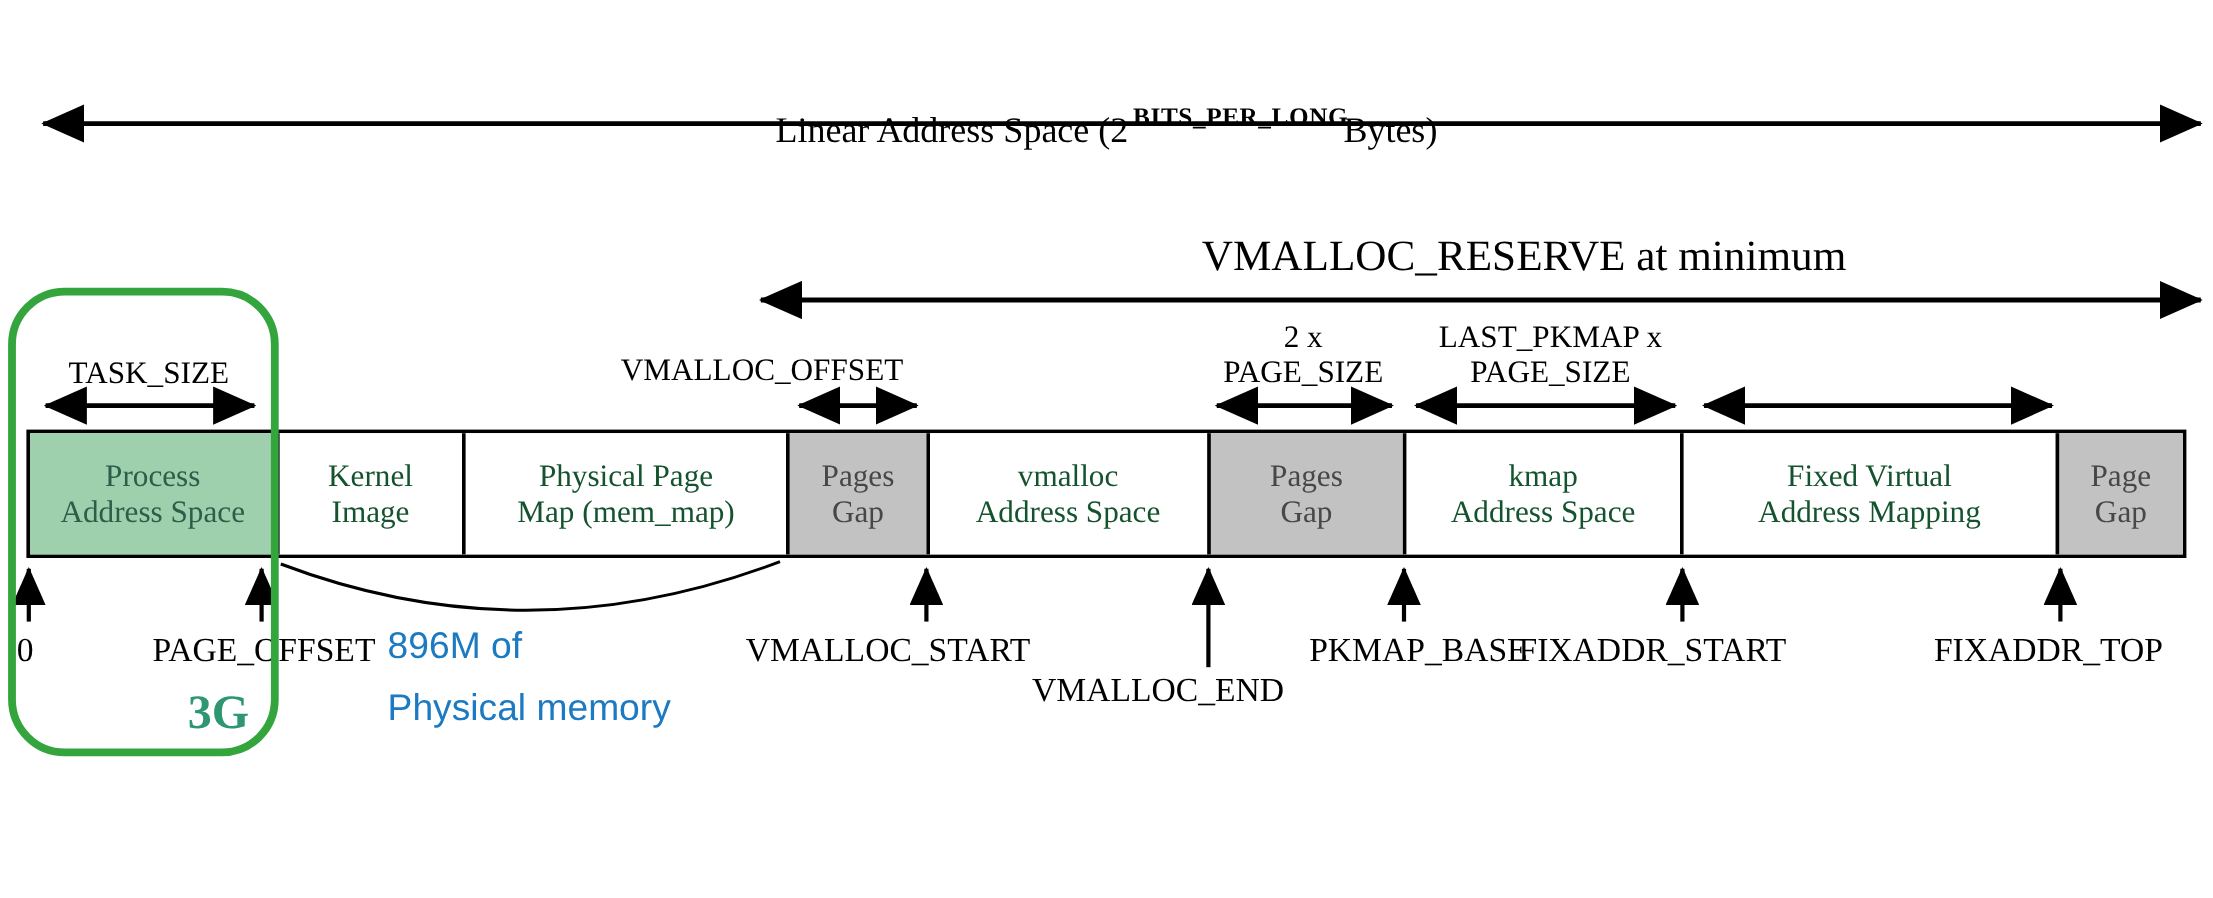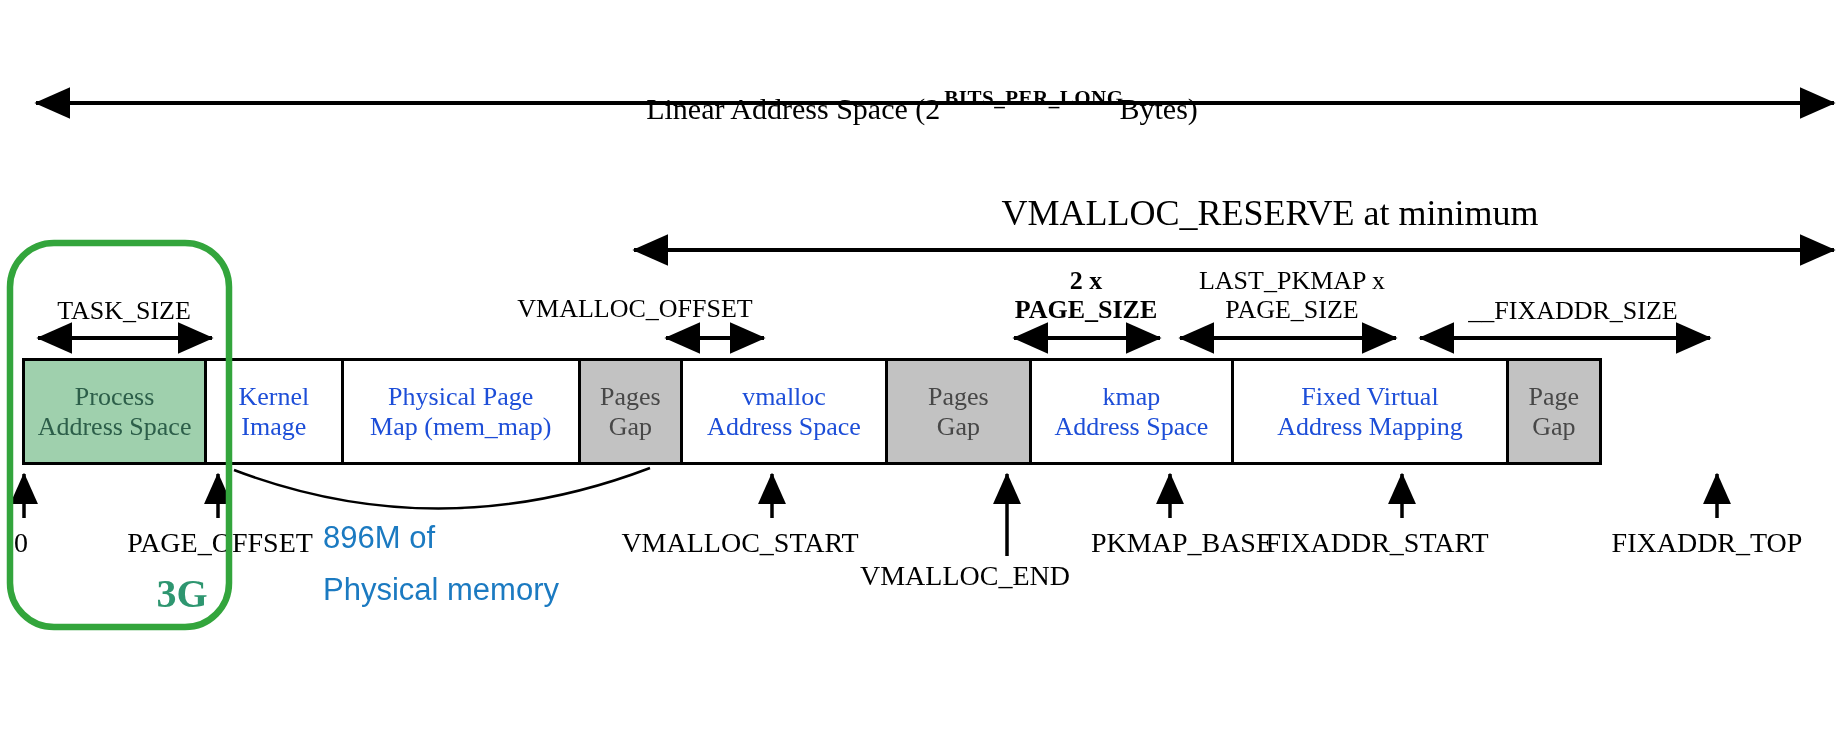--- a/index.html
+++ b/index.html
@@ -19,32 +19,32 @@
   .title .suffix{display:inline-block;margin-left:-4px;margin-top:44px;}
   .reserve-label{
     position:absolute;top:192px;left:1270px;transform:translateX(-50%);
     font-size:36px;white-space:nowrap;
   }
   .dim-label{
     position:absolute;transform:translateX(-50%);text-align:center;
     font-size:26px;line-height:1.12;white-space:pre-line;
   }
   .mem-row{
-    position:absolute;left:22px;top:358px;width:1580px;height:107px;
+    position:absolute;left:22px;top:358px;width:1800px;height:107px;
     display:flex;border:3px solid #000;box-sizing:border-box;background:#fff;
   }
   .seg{
     display:flex;align-items:center;justify-content:center;text-align:center;
     font-size:26px;line-height:1.15;white-space:pre-line;
     border-left:3px solid #000;box-sizing:border-box;min-width:0;
   }
   .seg:first-child{border-left:none;}
   .seg.highlight-green{background:var(--highlight-fill,#9fd0ad);color:#2c5e49;}
   .seg.gray{background:var(--gray-fill,#c2c2c2);color:#474747;}
-  .seg.plain{background:#ffffff;color:#1d4ed8;}
+  .seg.plain{background:#ffffff;color:#14532d;}
   .boundary-label{
     position:absolute;transform:translateX(-50%);font-size:28px;white-space:nowrap;
   }
   .boundary-label.left-align{transform:none;}
   .three-g{
     position:absolute;left:182px;top:570px;transform:translateX(-50%);
     font-size:40px;font-weight:bold;color:var(--three-g-green,#2e9670);
   }
   .blue-note{
     position:absolute;left:323px;font-family:"Liberation Sans","DejaVu Sans",sans-serif;
@@ -80,25 +80,24 @@
   </div>
 
   <div class="title">
     <span>Linear Address Space (2</span><span class="exp">BITS_PER_LONG</span><span class="suffix">Bytes)</span>
   </div>
 
   <div class="reserve-label">VMALLOC_RESERVE at minimum</div>
 
   <div class="dim-label" style="left:124px;top:296px;">TASK_SIZE</div>
   <div class="dim-label" style="left:635px;top:294px;">VMALLOC_OFFSET</div>
-  <div class="dim-label" style="left:1086px;top:266px;font-weight:bold;">2 x
+  <div class="dim-label" style="left:1086px;top:266px;">2 x
 PAGE_SIZE</div>
   <div class="dim-label" style="left:1292px;top:266px;">LAST_PKMAP x
 PAGE_SIZE</div>
-  <div class="dim-label" style="left:1573px;top:296px;">__FIXADDR_SIZE</div>
 
   <div class="boundary-label left-align" style="left:14px;top:527px;">0</div>
   <div class="boundary-label" style="left:220px;top:527px;">PAGE_OFFSET</div>
   <div class="boundary-label" style="left:740px;top:527px;">VMALLOC_START</div>
   <div class="boundary-label" style="left:965px;top:560px;">VMALLOC_END</div>
   <div class="boundary-label" style="left:1182px;top:527px;">PKMAP_BASE</div>
   <div class="boundary-label" style="left:1377px;top:527px;">FIXADDR_START</div>
   <div class="boundary-label" style="left:1707px;top:527px;">FIXADDR_TOP</div>
 
   <div class="three-g">3G</div>

